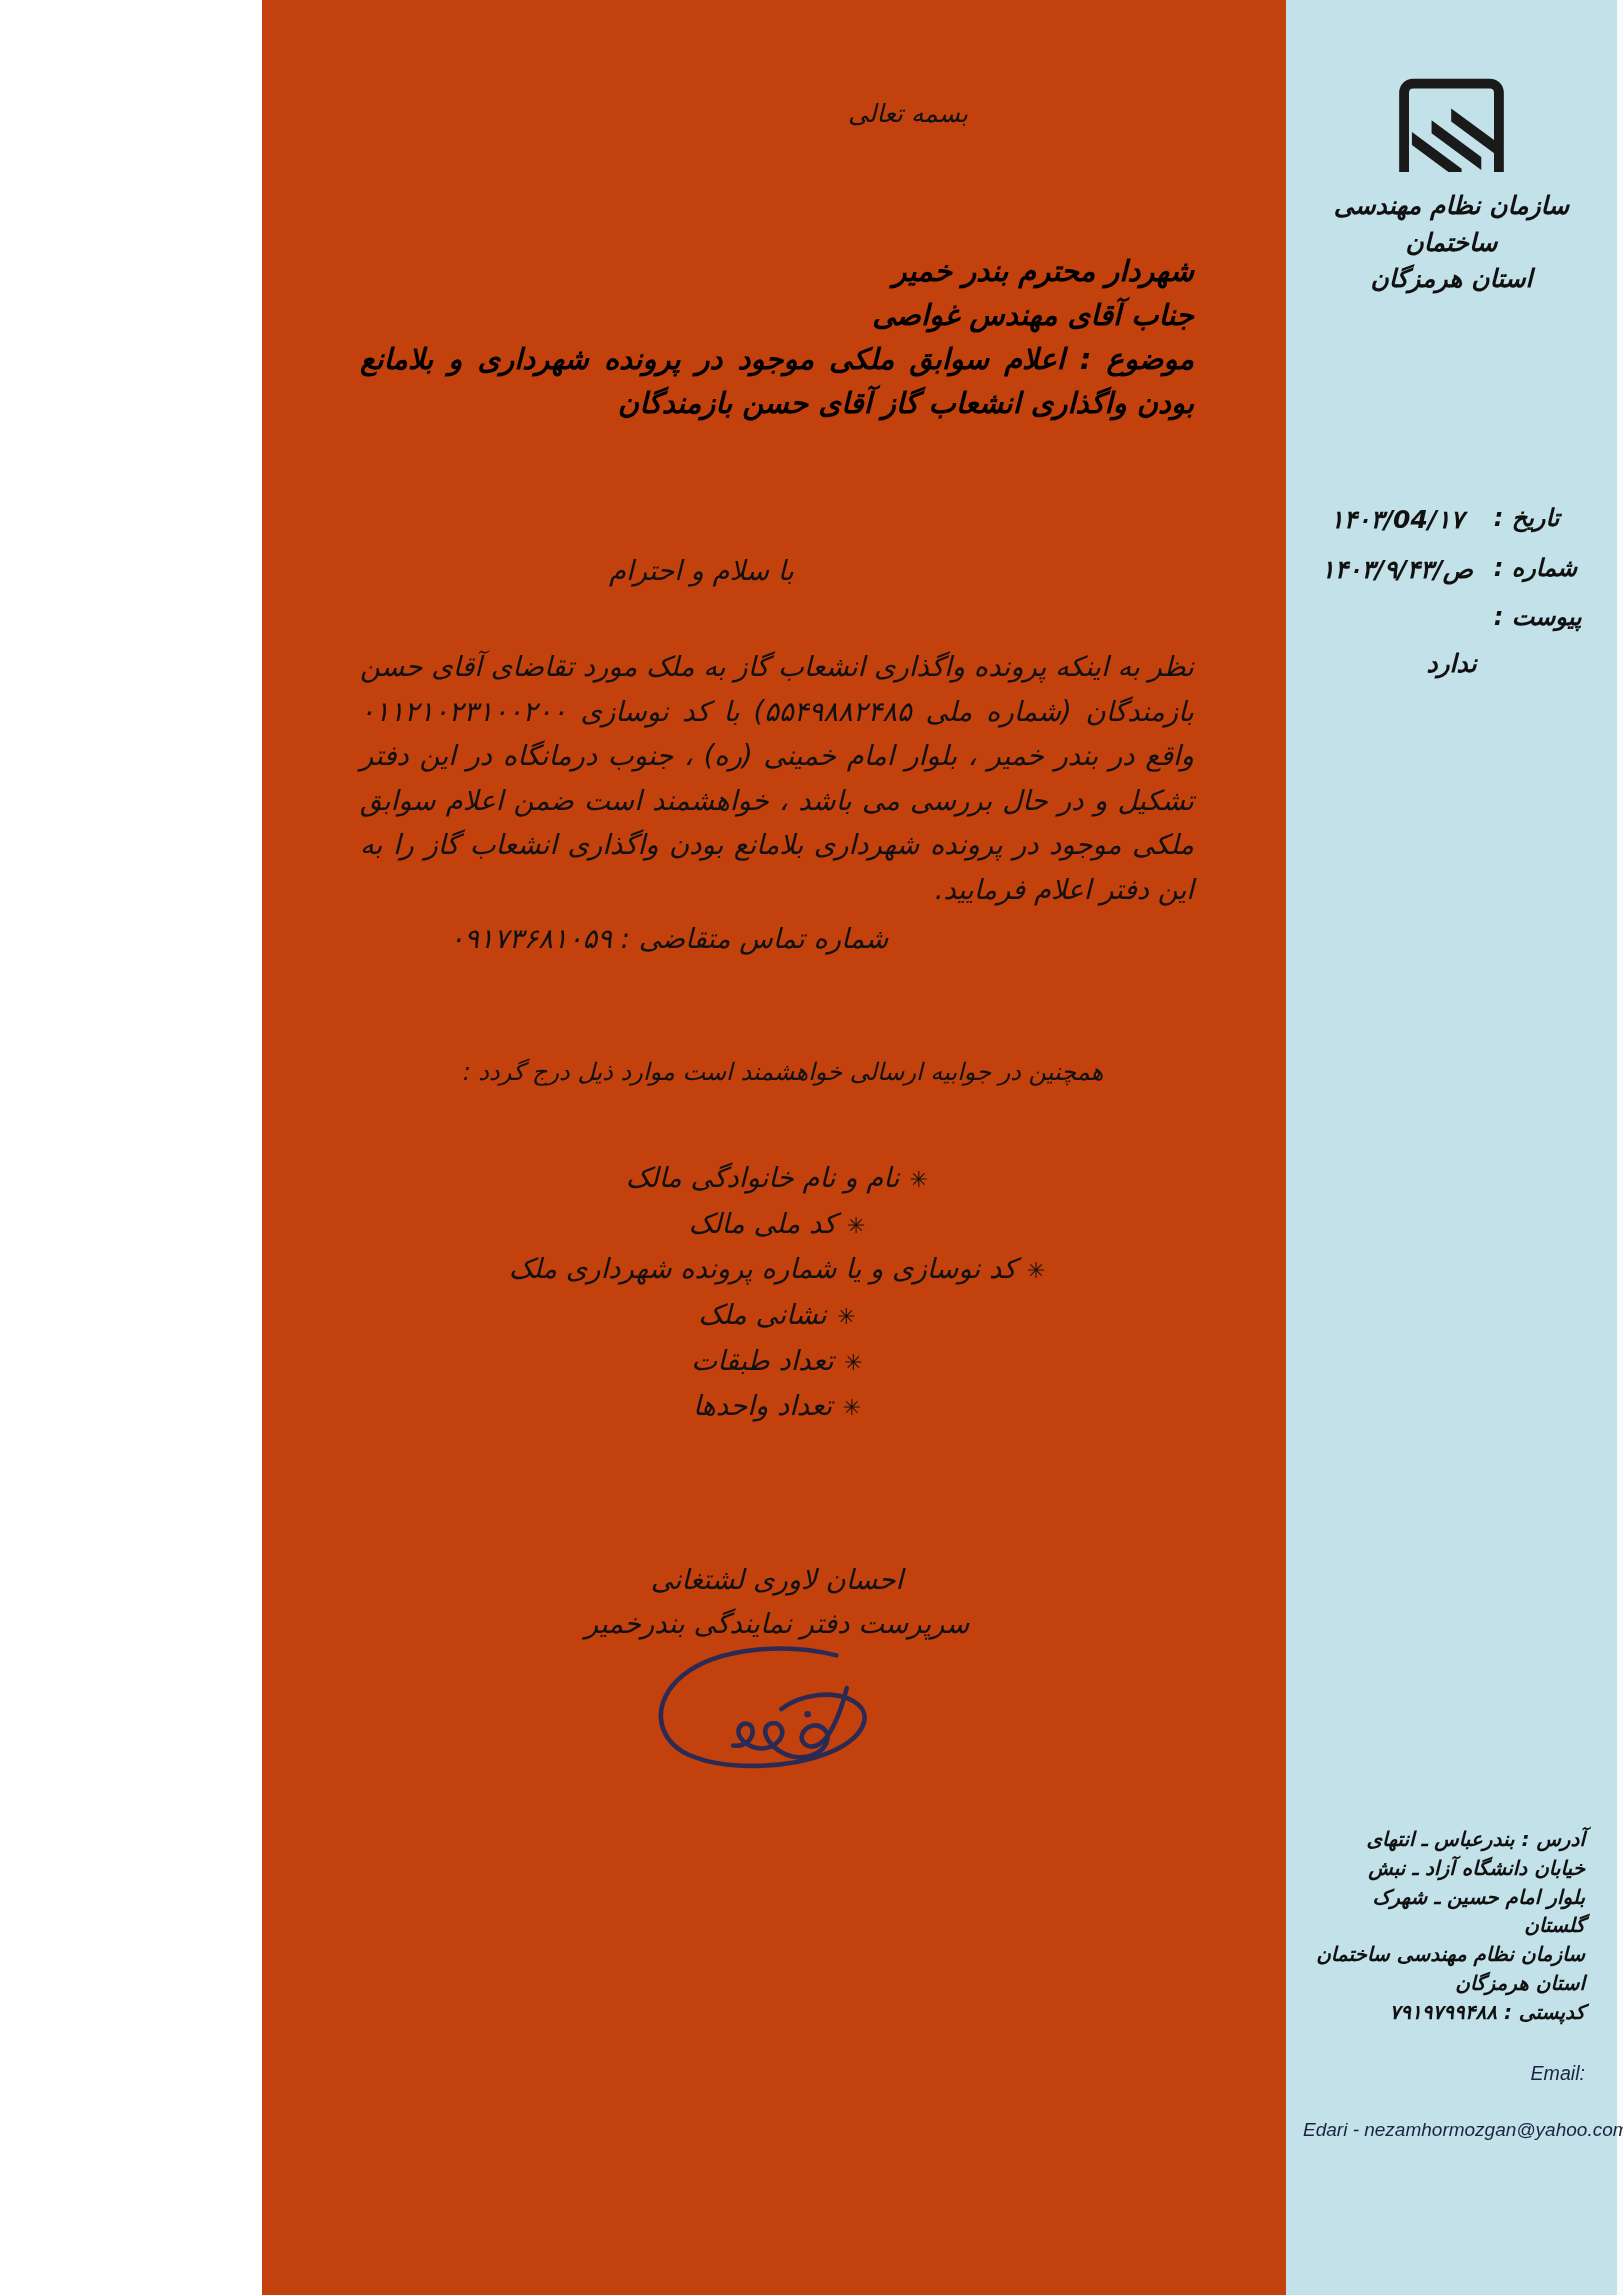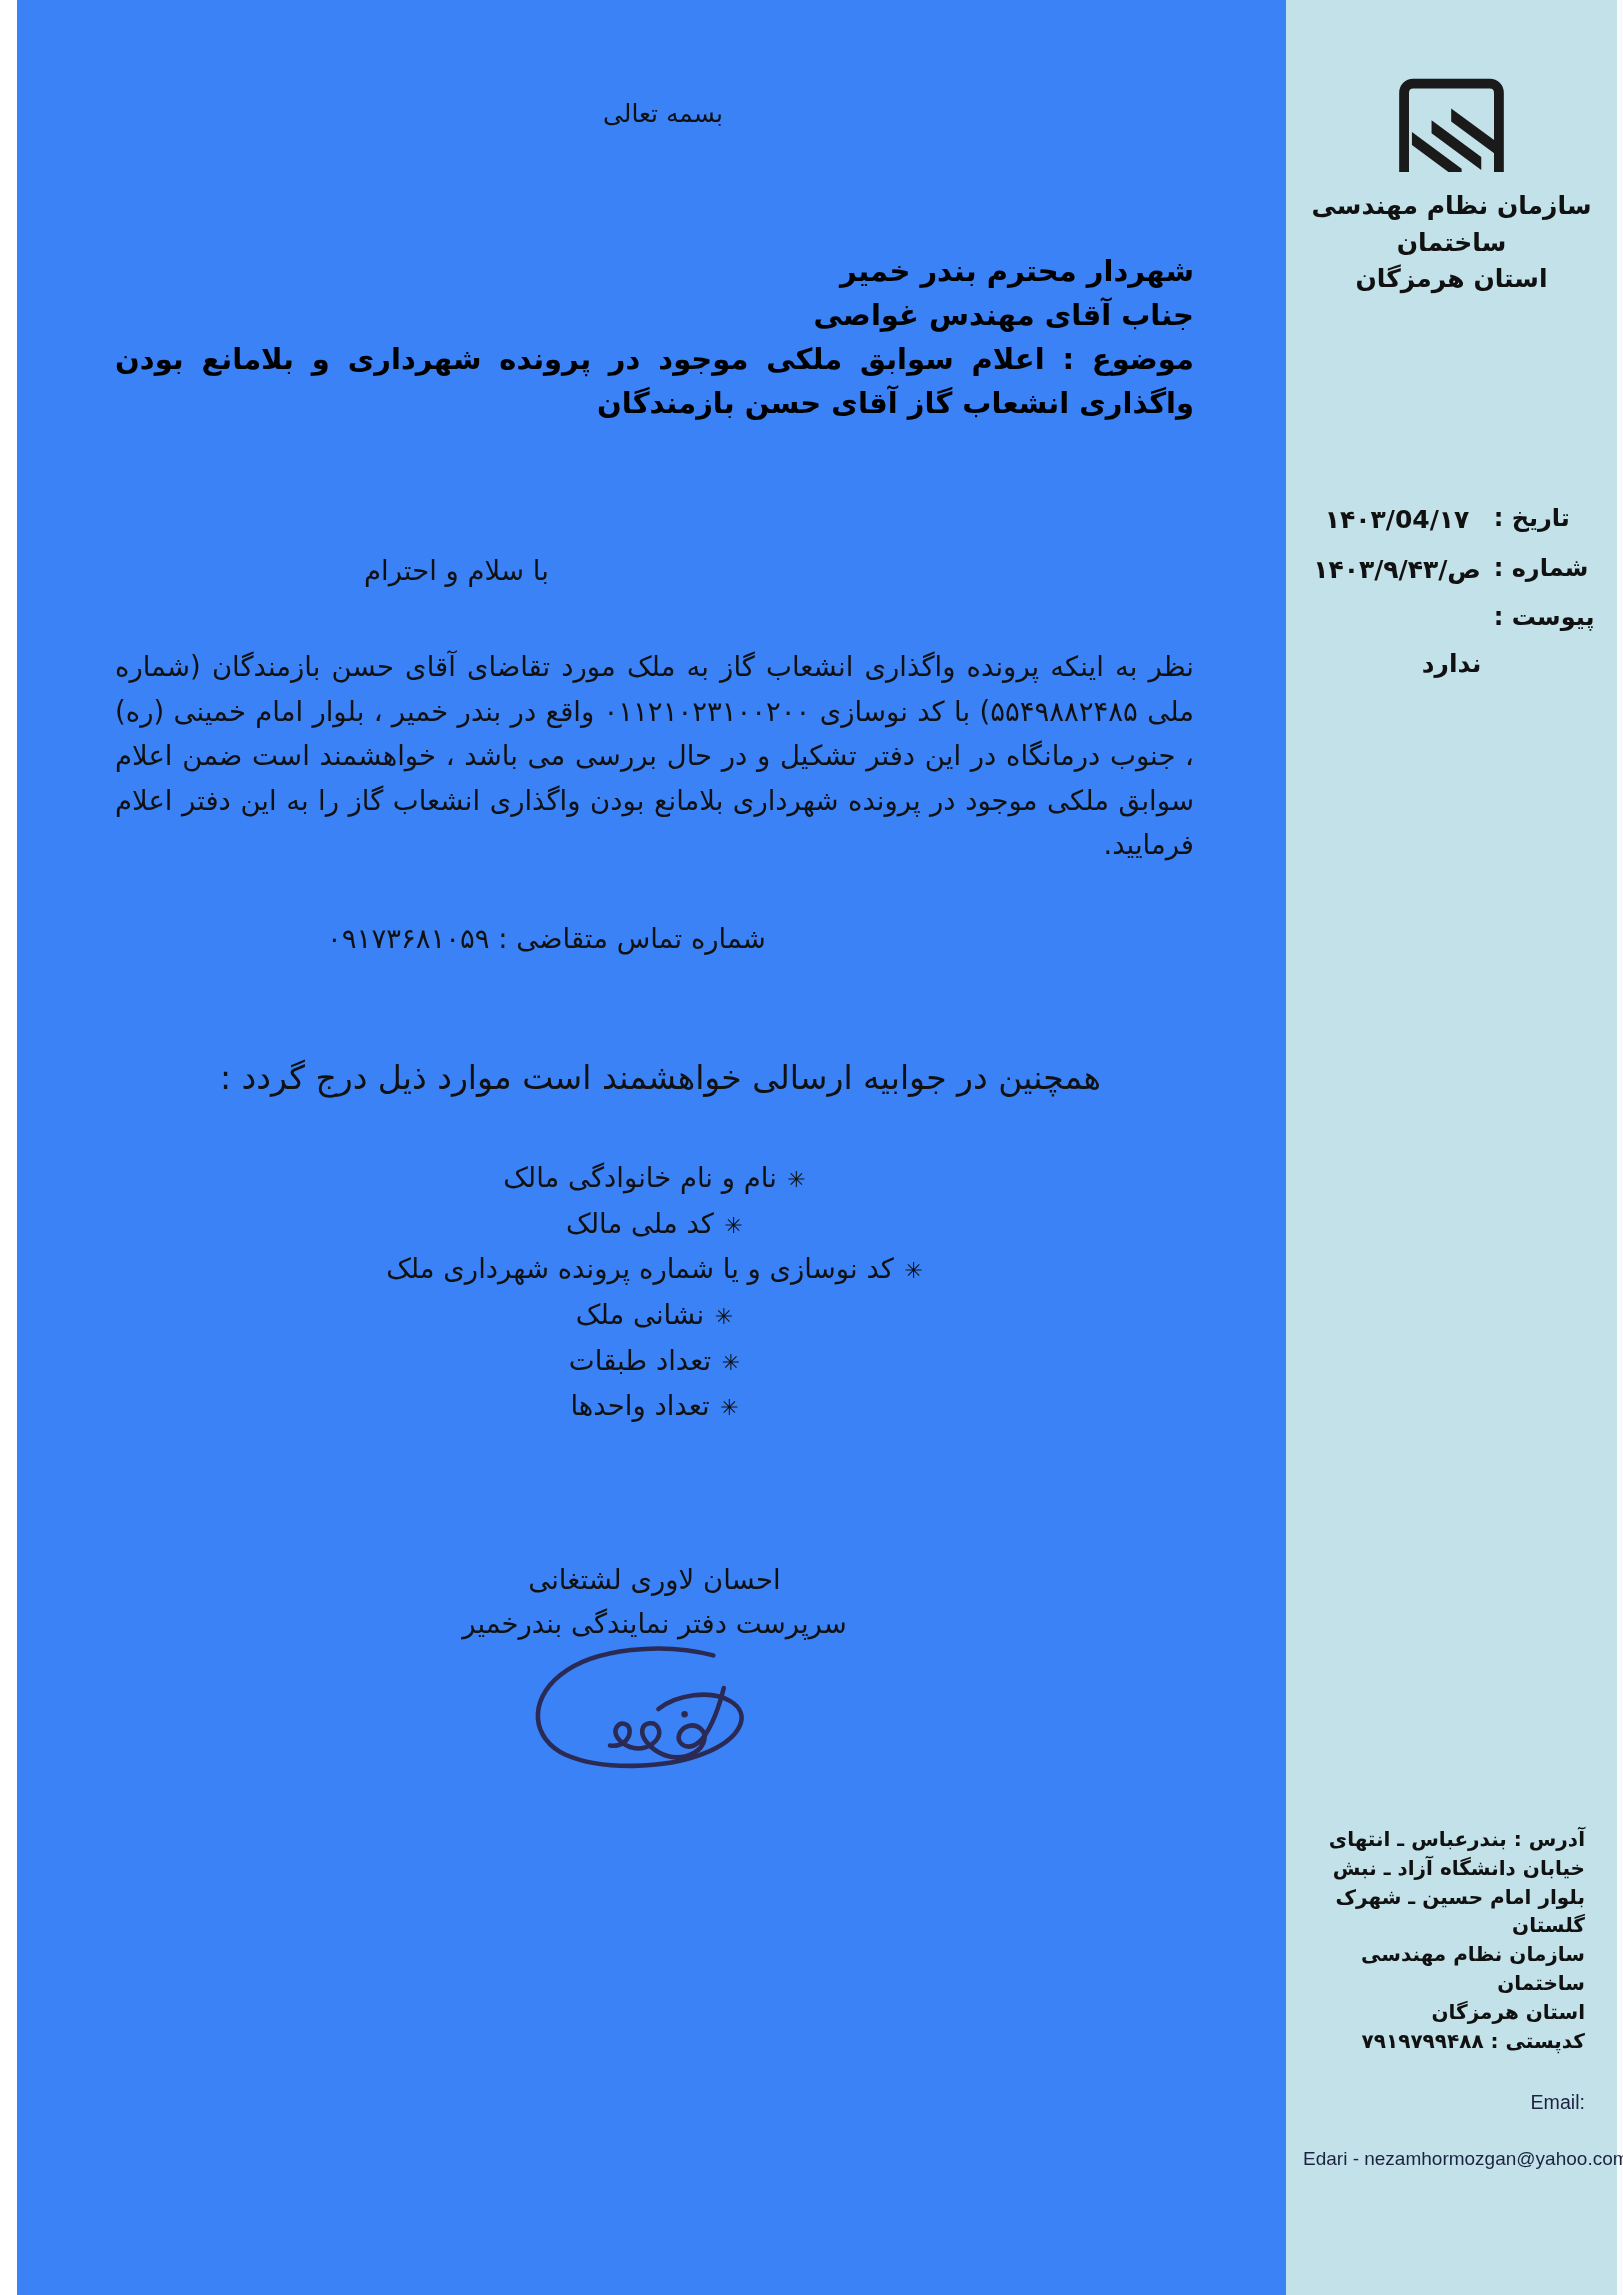--- a/index.html
+++ b/index.html
@@ -2,25 +2,26 @@
 <html lang="fa" dir="rtl" style="font-size:10.5px"><head>
 <meta charset="utf-8">
 <style>
   html, body {
     margin: 0;
     padding: 0;
     background: #ffffff;
   }
   .page {
     position: relative;
-    width: 1606px;
+    width: 1361px;
     height: 2295px;
-    background: #3b82f6;
+    background: #c2410c;
     overflow: hidden;
     font-family: "DejaVu Sans", "Liberation Sans", sans-serif;
+    font-style: italic;
   }
 
   
   .sidebar {
     position: absolute;
     top: 0;
     right: 0;
     width: 331px;
     height: 2295px;
     background: #c2e1e8;
@@ -223,21 +224,21 @@
     padding-right: 216px;
     box-sizing: border-box;
   }
 
   .para-also {
     position: absolute;
     top: 1058px;
     right: 86px;
     left: 98px;
     text-align: center;
-    font-size: 33px;
+    font-size: 24px;
     color: #111111;
   }
 
   .bullets {
     position: absolute;
     top: 1161px;
     right: 98px;
     left: 98px;
     list-style: none;
     margin: 0;

